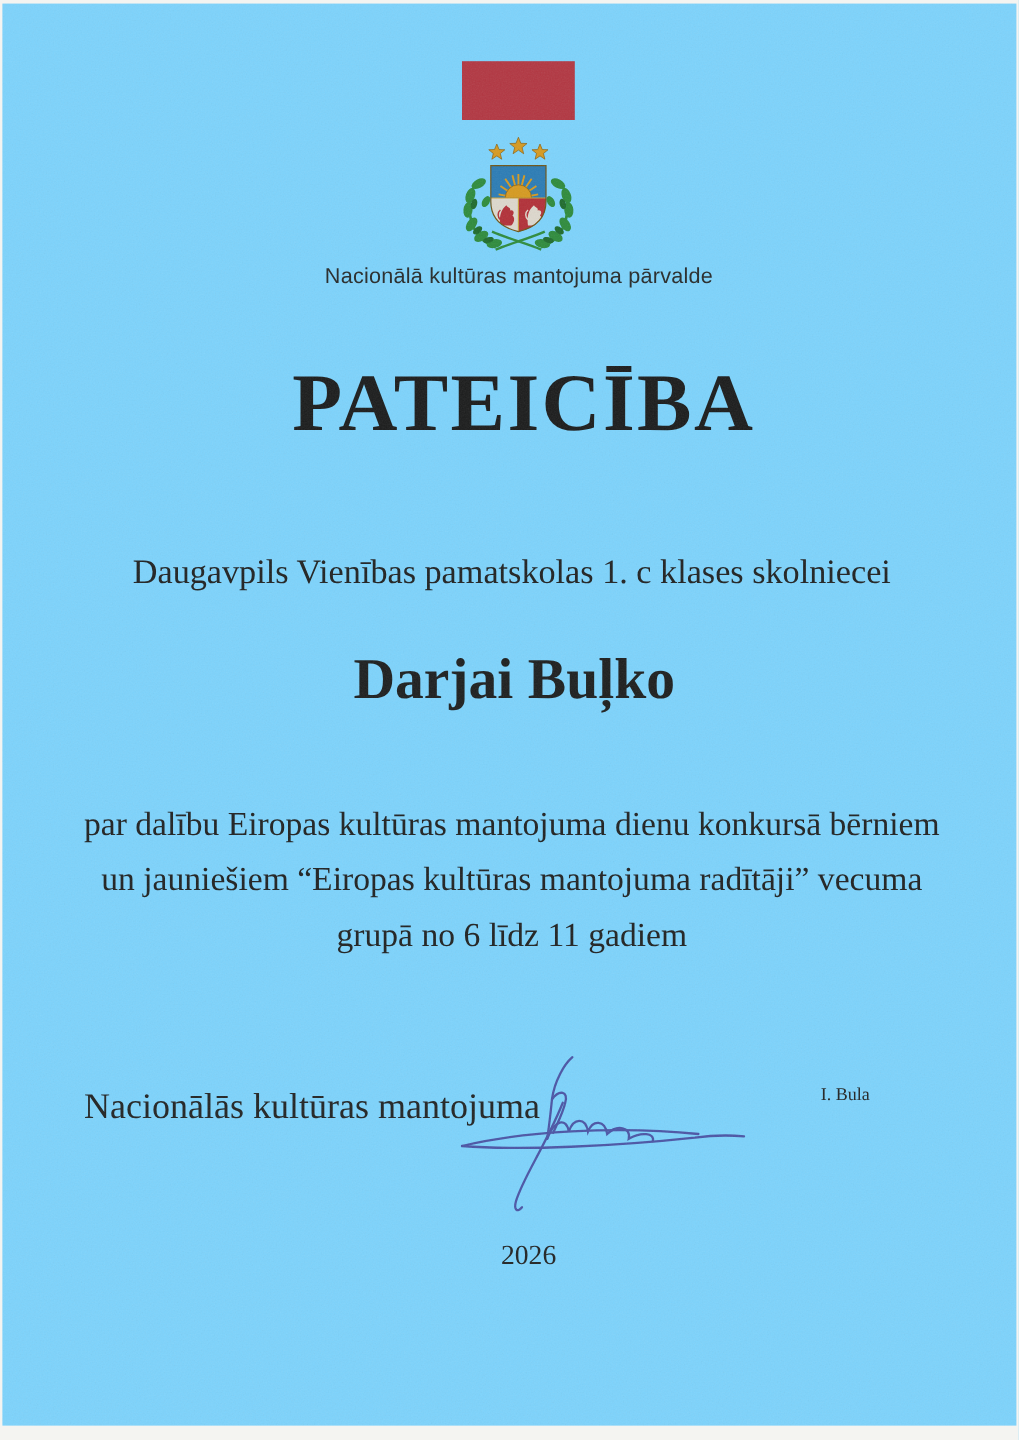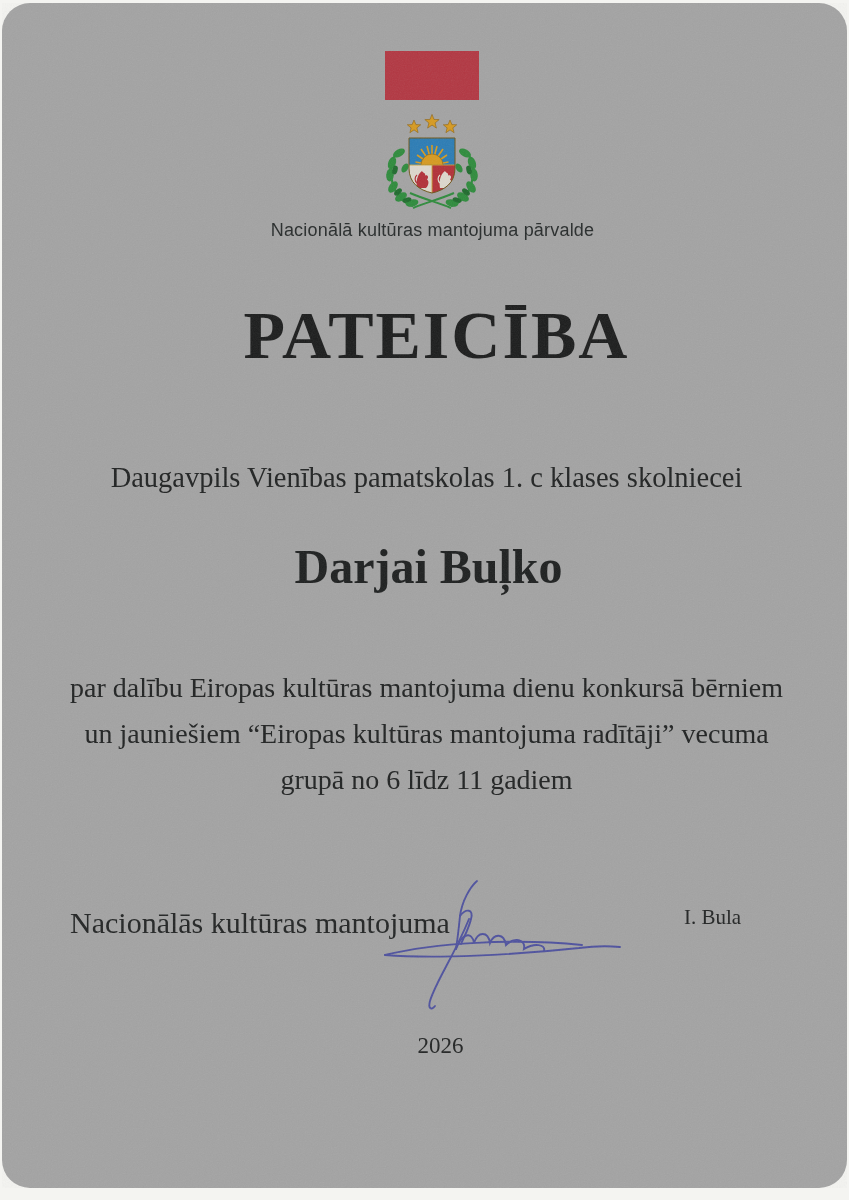--- a/index.html
+++ b/index.html
@@ -3,42 +3,41 @@
 <meta charset="utf-8">
 <style>
   html,body{margin:0;padding:0;}
   body{
     width:849px;height:1200px;position:relative;overflow:hidden;
     background:#f4f4f1;
     font-family:"Liberation Serif", serif;
   }
   .paper{
     position:absolute;left:2px;top:3px;right:2px;bottom:12px;
-    background:#a3a3a3;
-    border-radius:28px;
+    background:#7dd3fc;
   }
   .grain{position:absolute;inset:0;width:100%;height:100%;opacity:.10;pointer-events:none;}
   .abs{position:absolute;}
   .center{left:0;width:849px;text-align:center;}
   .flag{left:383px;top:48px;width:94px;height:49px;background:#b23742;}
   .arms{left:378px;top:110px;}
   .org{
     top:217px;font-family:"Liberation Sans",sans-serif;font-size:18px;
     color:#272b2b;letter-spacing:.2px;transform:translateX(6px);
   }
   .title{
     top:293px;font-size:68px;font-weight:bold;color:#1b1c1c;
     letter-spacing:2px;transform:translateX(10px);
   }
   .school{top:459px;font-size:28.5px;color:#202222;}
   .name{top:536px;font-size:48px;font-weight:bold;color:#1d1f1f;transform:translateX(2px);}
   .bodytext{top:662px;font-size:28px;line-height:46px;color:#202222;}
   .signer{left:68px;top:905px;font-size:30px;line-height:29px;color:#222424;}
   .sig{left:372px;top:858px;}
-  .bula{left:682px;top:902px;font-size:21px;color:#222424;}
+  .bula{left:682px;top:902px;font-size:15px;color:#222424;}
   .year{top:1030px;font-size:23px;color:#222424;transform:translateX(14px);}
 </style>
 </head>
 <body>
 
 <div class="paper">
 
   <div class="abs flag"></div>
 
   <svg class="abs arms" width="104" height="106" viewBox="0 0 104 106">

